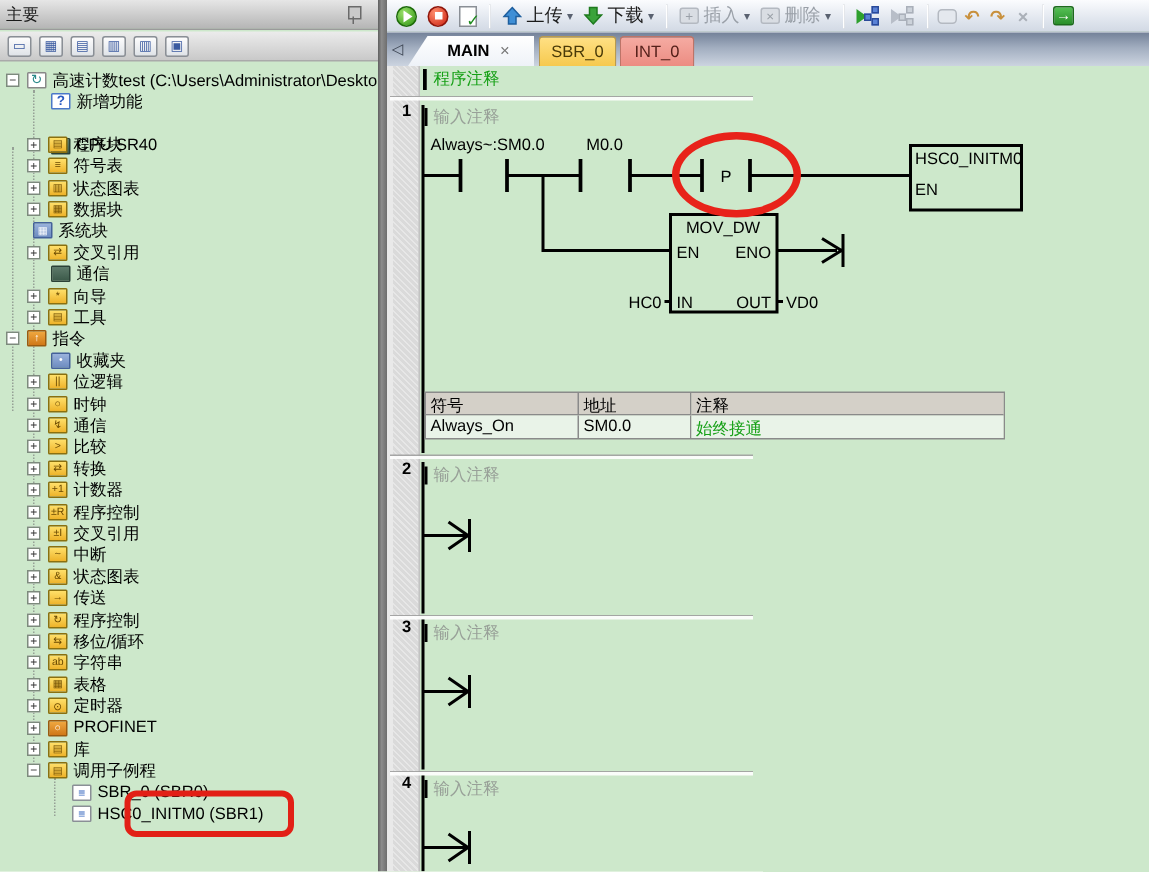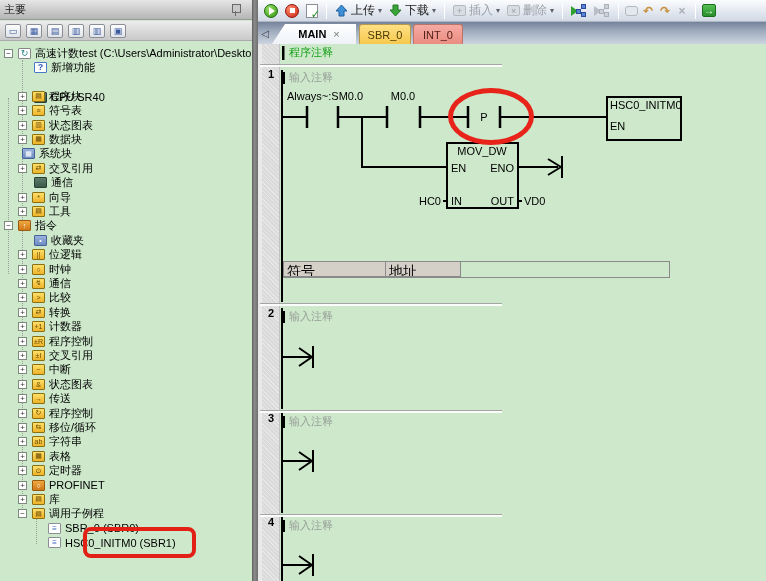--- a/index.html
+++ b/index.html
@@ -101,21 +101,21 @@
   .comment { position:absolute; font-size:11px; }
   .comment.gray { color:#98a098; }
   .comment.green { color:#16a016; }
   .sepline { position:absolute; left:2px; width:242px; height:3px;
     background:linear-gradient(#9f9f9f 0,#9f9f9f 1px,#fff 1px,#fff 3px); opacity:.9; }
   #ladder-svg { position:absolute; left:0; top:0; }
   #ladder-svg text { font-family:"Liberation Sans","DejaVu Sans",sans-serif; font-size:11px; fill:#000; }
   
   #symtable { position:absolute; left:25px; top:217px; width:387px; border:1px solid #8a8a8a; }
   .strow { display:flex; height:15px; }
-  .stcell { border-right:1px solid #8a8a8a; padding:1px 0 0 3px; font-size:14px; overflow:hidden; white-space:nowrap; }
+  .stcell { border-right:1px solid #8a8a8a; padding:1px 0 0 3px; font-size:11px; overflow:hidden; white-space:nowrap; }
   .stcell:nth-child(1){ width:102px; } .stcell:nth-child(2){ width:75px; } .stcell:nth-child(3){ width:208px; border-right:none; }
   .strow.head .stcell { background:#d4d0c8; border-bottom:1px solid #8a8a8a; }
   .strow.data .stcell { background:#e9f3e8; }
   .green-text { color:#16a016; }
   
   #anno-ellipse { position:absolute; left:190px; top:44px; width:86px; height:57px;
     border:5px solid #e8231a; border-radius:50%; }
 </style>
 </head>
 <body>
@@ -464,19 +464,25 @@
         <path d="M24 473 V537"></path>
           <path d="M24 521 H53"></path>
         <path d="M41 512 L54 521 M41 530 L54 521 M55 510 V532"></path>
       </g>
     </svg>
 
     <div id="symtable">
       <div class="strow head">
         <div class="stcell">符号</div>
         <div class="stcell">地址</div>
+        <div class="stcell">注释</div>
+      </div>
+      <div class="strow data">
+        <div class="stcell">Always_On</div>
+        <div class="stcell">SM0.0</div>
+        <div class="stcell green-text">始终接通</div>
       </div>
     </div>
 
     <div id="anno-ellipse"></div>
   </div>
 
 </div>
 
 </body></html>

